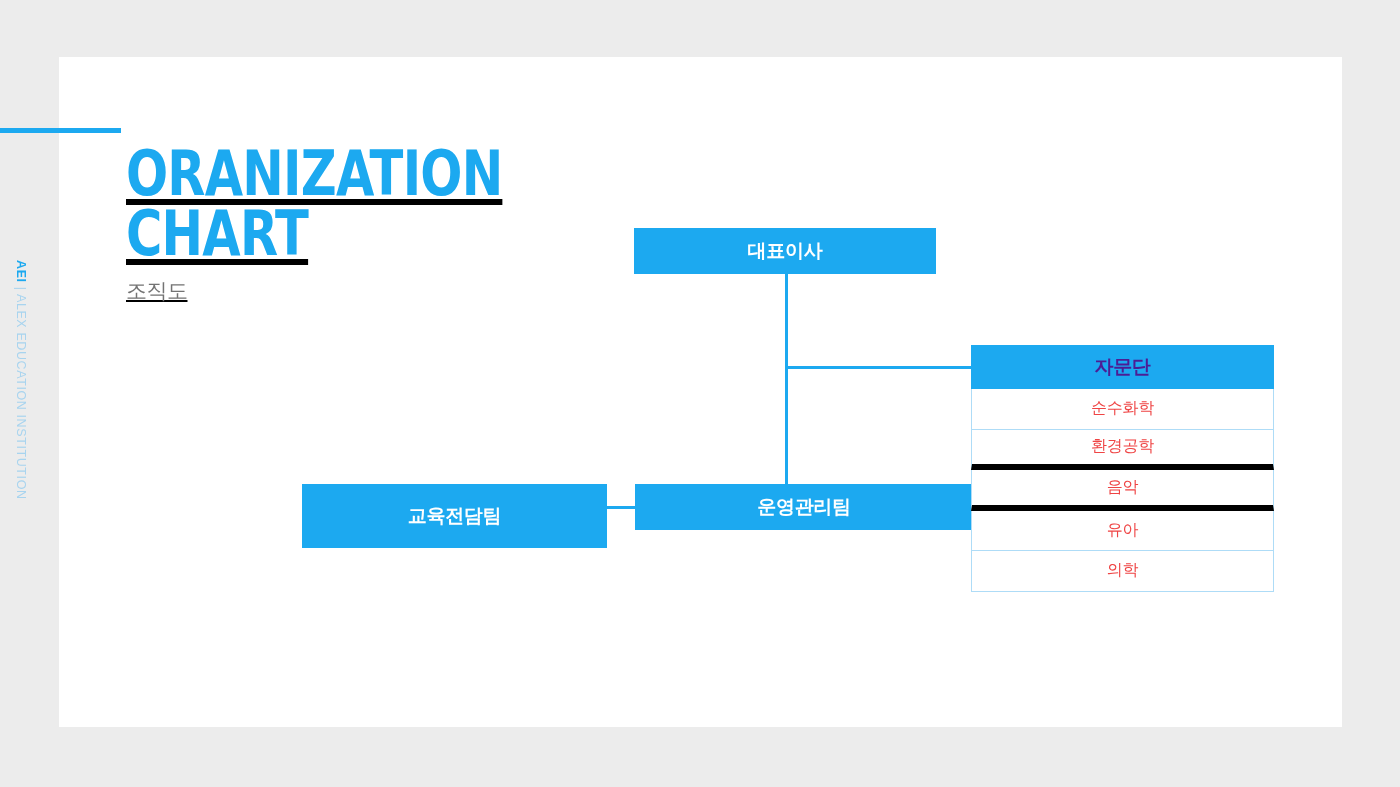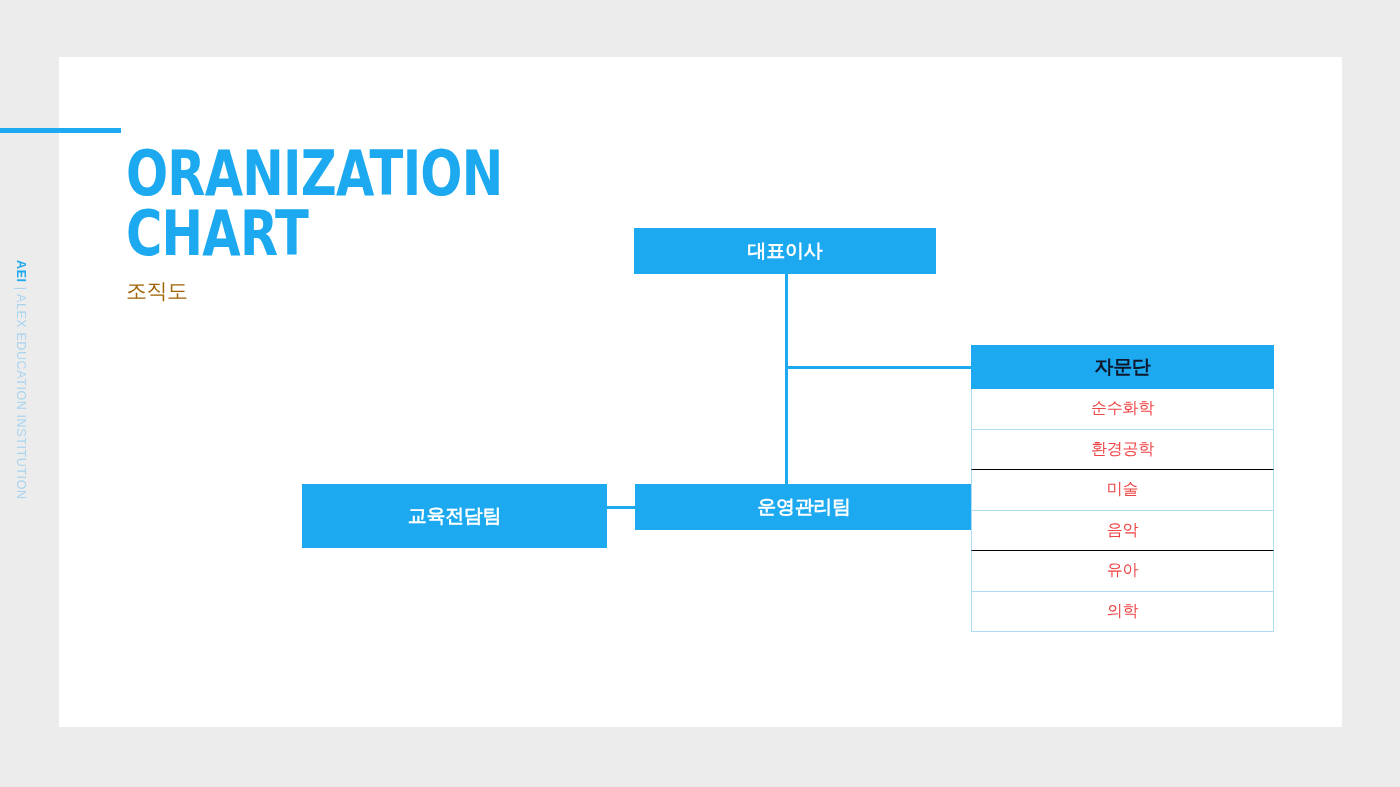--- a/index.html
+++ b/index.html
@@ -65,35 +65,36 @@
   #side-label .full {
     color: #a8d4ef;
     font-weight: normal;
   }
 
   
   #title-block {
     position: absolute;
     left: 126px;
     top: 144px;
+    text-decoration: underline;
   }
   #title-main {
     color: #1ca9f0;
     font-family: "DejaVu Sans", sans-serif;
     font-weight: bold;
     font-size: 62px;
     line-height: 0.96;
     letter-spacing: -1px;
     transform: scaleX(0.80);
     transform-origin: left top;
     white-space: pre-line;
     margin: 0;
   }
   #title-sub {
-    color: #a16207;
+    color: #737373;
     font-size: 21px;
     font-weight: normal;
     margin-top: 14px;
     letter-spacing: -0.5px;
   }
 
   
   #chart {
     position: absolute;
     left: 0;
@@ -130,21 +131,21 @@
   #advisory {
     position: absolute;
     left: 971px;
     top: 345px;
     width: 303px;
     box-sizing: border-box;
   }
   #advisory-header {
     height: 44px;
     background: #1ca9f0;
-    color: #0f172a;
+    color: #4c1d95;
     font-size: 19px;
     font-weight: bold;
     display: flex;
     align-items: center;
     justify-content: center;
     letter-spacing: -0.3px;
     box-sizing: border-box;
   }
   .advisory-row {
     height: 40.5px;
@@ -154,21 +155,21 @@
     display: flex;
     align-items: center;
     justify-content: center;
     box-sizing: border-box;
     border-left: 1px solid #aedcf7;
     border-right: 1px solid #aedcf7;
     border-bottom: 1px solid #aedcf7;
     letter-spacing: -0.3px;
   }
   .advisory-row.strong {
-    border-bottom: 1px solid #000000;
+    border-bottom: 6px solid #000000;
   }
 </style>
 </head>
 <body>
 
 <div id="slide">
 
   <div id="card"></div>
 
   <div id="accent-bar"></div>
@@ -192,20 +193,19 @@
     <div class="line" id="line-edu-ops"></div>
 
     <div class="node" id="node-ceo">대표이사</div>
     <div class="node" id="node-edu">교육전담팀</div>
     <div class="node" id="node-ops">운영관리팀</div>
 
     <div id="advisory">
       <div id="advisory-header">자문단</div>
       <div class="advisory-row">순수화학</div>
       <div class="advisory-row strong">환경공학</div>
-      <div class="advisory-row">미술</div>
       <div class="advisory-row strong">음악</div>
       <div class="advisory-row">유아</div>
       <div class="advisory-row">의학</div>
     </div>
 
   </div>
 </div>
 
 </body></html>

